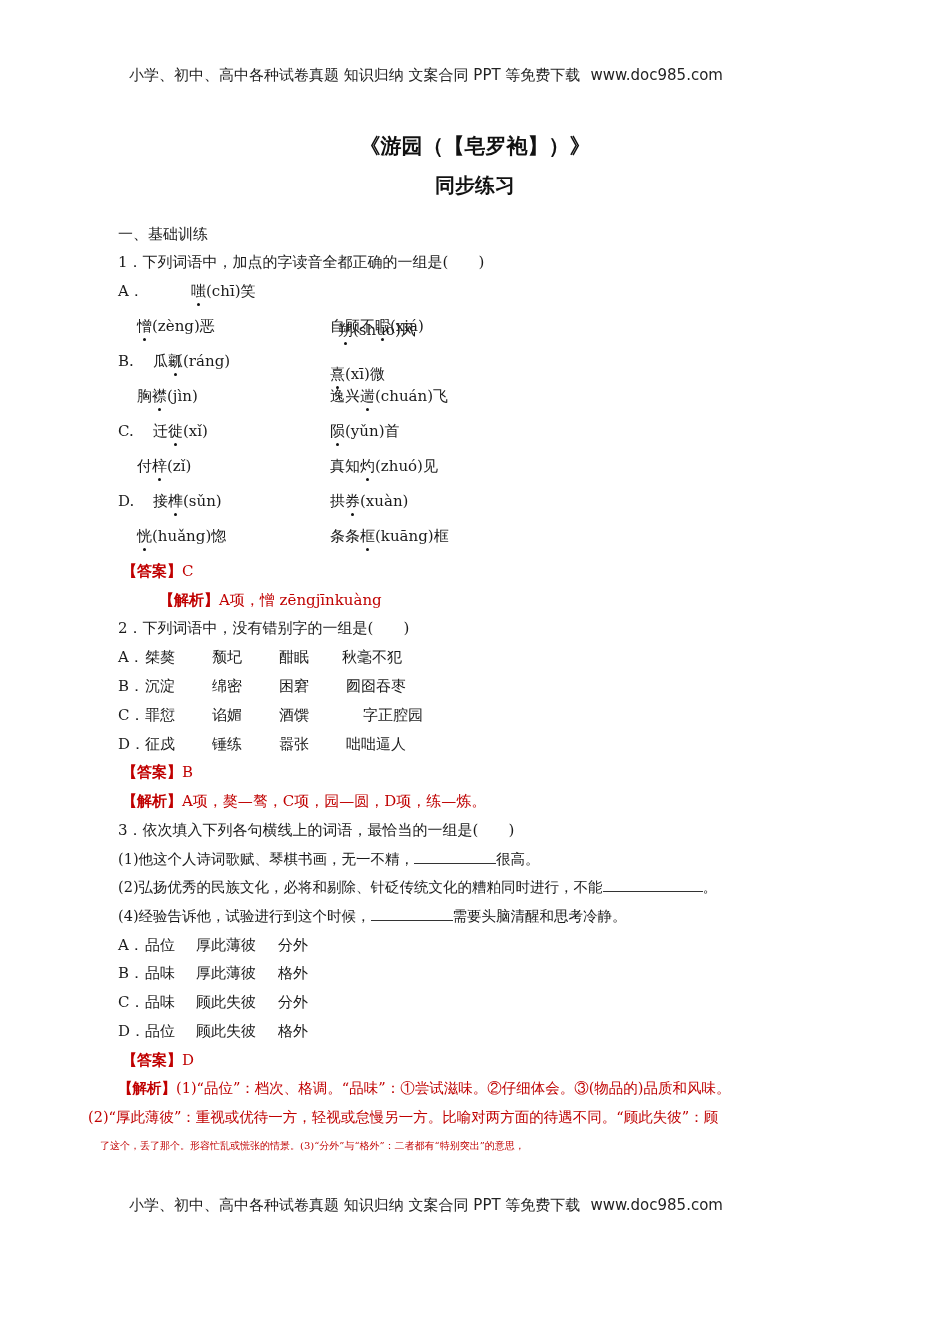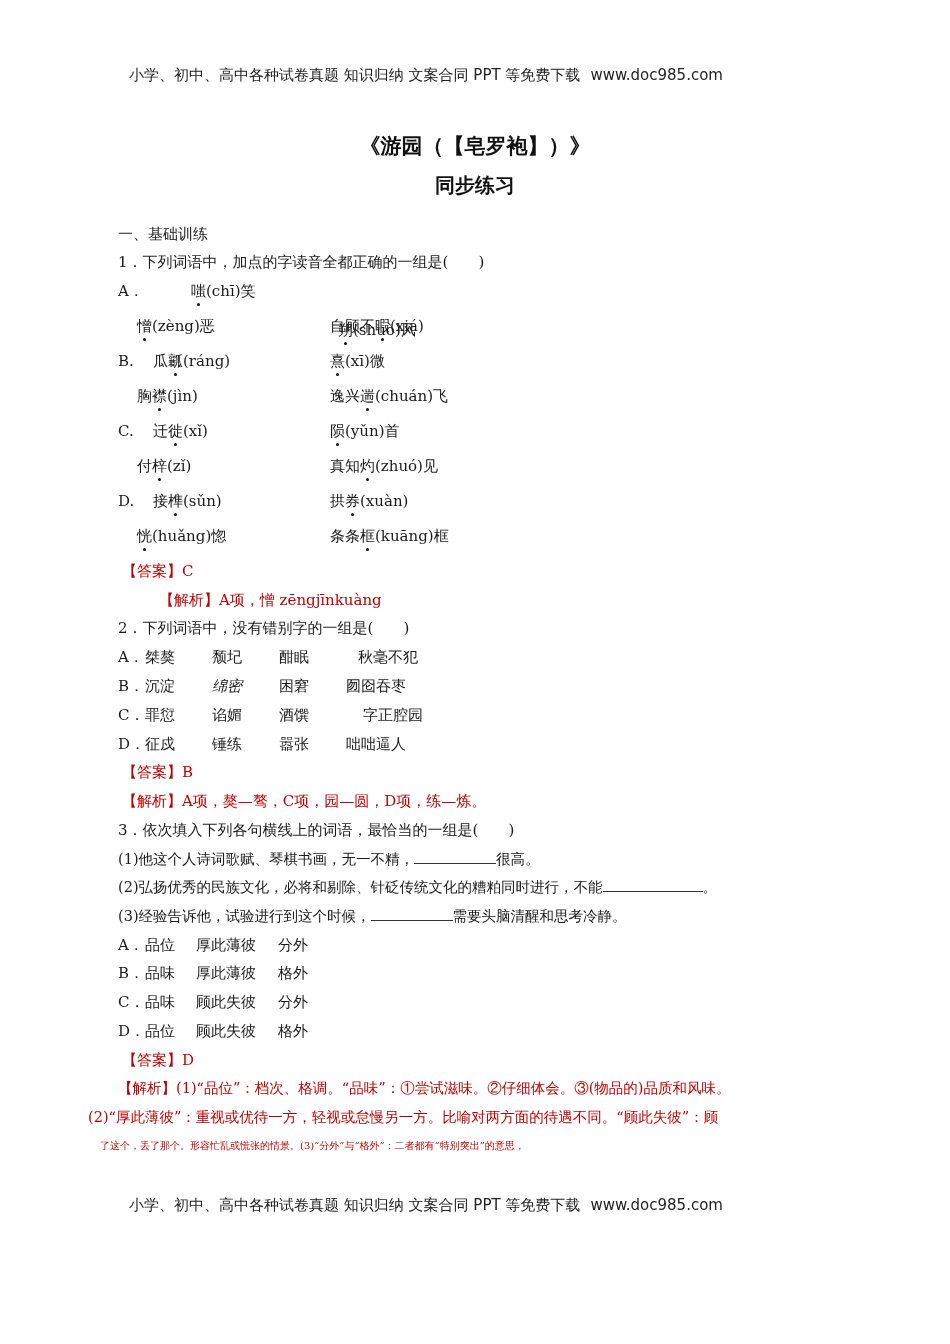--- a/index.html
+++ b/index.html
@@ -9,21 +9,21 @@
       font-family: "DejaVu Sans", "Liberation Sans", sans-serif; font-size: 15px; color: #222; margin-left: 44px; }
     .banner .url { margin-left: 10px; }
     .title { position: absolute; left: 0; width: 950px; text-align: center;
       font-family: "DejaVu Sans", "Liberation Sans", sans-serif; font-weight: bold; font-size: 21px; color: #111; }
     .line { position: absolute; font-size: 15px; white-space: nowrap; line-height: 20px; }
     .red { color: #c00000; }
     .dot { position: relative; display: inline-block; }
     .dot::after { content: ""; position: absolute; left: 50%; bottom: -5px; width: 3px; height: 3px;
       margin-left: -1.5px; background: #111; border-radius: 50%; }
     .blank { display: inline-block; border-bottom: 1px solid #333; height: 14px; vertical-align: baseline; }
-    .bk { font-weight: normal; }
+    .bk { font-weight: bold; }
   </style>
 </head>
 <body>
 
 <div class="banner" style="top:66px;">
   <span>小学、初中、高中各种试卷真题 知识归纳 文案合同 PPT 等免费下载</span><span class="url">www.doc985.com</span>
 </div>
 
 <div class="title" style="top:132px;">《游园（【皂罗袍】）》</div>
 <div class="title" style="top:172px; font-size:20px;">同步练习</div>
@@ -33,52 +33,52 @@
 <div class="line" style="left:118px; top:252px;">1．下列词语中，加点的字读音全都正确的一组是(　　)</div>
 
 <div class="line" style="left:118px; top:281px;">A．</div>
 <div class="line" style="left:145px; top:281px;padding-left:46px;"><span></span><span class="dot">嗤</span><span>(chī)笑</span></div>
 <div class="line" style="left:338px; top:281px;margin-top:39px;"><span></span><span class="dot">朔</span><span>(shuò)风</span></div>
 <div class="line" style="left:137px; top:316px;"><span></span><span class="dot">憎</span><span>(zèng)恶</span></div>
 <div class="line" style="left:330px; top:316px;"><span>自顾不</span><span class="dot">暇</span><span>(xiá)</span></div>
 
 <div class="line" style="left:118px; top:351px;">B.</div>
 <div class="line" style="left:153px; top:351px;"><span>瓜</span><span class="dot">瓤</span><span>(ráng)</span></div>
-<div class="line" style="left:330px; top:351px;"><span></span><span class="dot">熹</span><span>(xī)微</span></div>
+<div class="line" style="left:330px; top:364px;"><span></span><span class="dot">熹</span><span>(xī)微</span></div>
 <div class="line" style="left:137px; top:386px;"><span>胸</span><span class="dot">襟</span><span>(jìn)</span></div>
 <div class="line" style="left:330px; top:386px;"><span>逸兴</span><span class="dot">遄</span><span>(chuán)飞</span></div>
 
 <div class="line" style="left:118px; top:421px;">C.</div>
 <div class="line" style="left:153px; top:421px;"><span>迁</span><span class="dot">徙</span><span>(xǐ)</span></div>
 <div class="line" style="left:330px; top:421px;"><span></span><span class="dot">陨</span><span>(yǔn)首</span></div>
 <div class="line" style="left:137px; top:456px;"><span>付</span><span class="dot">梓</span><span>(zǐ)</span></div>
 <div class="line" style="left:330px; top:456px;"><span>真知</span><span class="dot">灼</span><span>(zhuó)见</span></div>
 
 <div class="line" style="left:118px; top:491px;">D.</div>
 <div class="line" style="left:153px; top:491px;"><span>接</span><span class="dot">榫</span><span>(sǔn)</span></div>
 <div class="line" style="left:330px; top:491px;"><span>拱</span><span class="dot">券</span><span>(xuàn)</span></div>
 <div class="line" style="left:137px; top:526px;"><span></span><span class="dot">恍</span><span>(huǎng)惚</span></div>
 <div class="line" style="left:330px; top:526px;"><span>条条</span><span class="dot">框</span><span>(kuāng)框</span></div>
 
 <div class="line red" style="left:122px; top:561px;"><span class="bk">【答案】</span><span>C</span></div>
 <div class="line red" style="left:122px; top:590px;margin-left:37px;"><span class="bk">【解析】</span><span>A项，憎 zēngjīnkuàng</span></div>
 
 <div class="line" style="left:118px; top:618px;">2．下列词语中，没有错别字的一组是(　　)</div>
-<div class="line" style="left:118px; top:647px;"><span>A．</span><span style="position:absolute;left:27px;">桀獒</span><span style="position:absolute;left:94px;">颓圮</span><span style="position:absolute;left:161px;">酣眠</span><span style="position:absolute;left:240px;text-align:center;">秋毫不犯</span></div>
-<div class="line" style="left:118px; top:676px;"><span>B．</span><span style="position:absolute;left:27px;">沉淀</span><span style="position:absolute;left:94px;font-style:italic;">绵密</span><span style="position:absolute;left:161px;">困窘</span><span style="position:absolute;left:228px;">囫囵吞枣</span></div>
+<div class="line" style="left:118px; top:647px;"><span>A．</span><span style="position:absolute;left:27px;">桀獒</span><span style="position:absolute;left:94px;">颓圮</span><span style="position:absolute;left:161px;">酣眠</span><span style="position:absolute;left:224px;text-align:center;">秋毫不犯</span></div>
+<div class="line" style="left:118px; top:676px;"><span>B．</span><span style="position:absolute;left:27px;">沉淀</span><span style="position:absolute;left:94px;">绵密</span><span style="position:absolute;left:161px;">困窘</span><span style="position:absolute;left:228px;">囫囵吞枣</span></div>
 <div class="line" style="left:118px; top:705px;"><span>C．</span><span style="position:absolute;left:27px;">罪愆</span><span style="position:absolute;left:94px;">谄媚</span><span style="position:absolute;left:161px;">酒馔</span><span style="position:absolute;left:228px;margin-left:17px;">字正腔园</span></div>
 <div class="line" style="left:118px; top:734px;"><span>D．</span><span style="position:absolute;left:27px;">征戍</span><span style="position:absolute;left:94px;">锤练</span><span style="position:absolute;left:161px;">嚣张</span><span style="position:absolute;left:228px;">咄咄逼人</span></div>
 
 <div class="line red" style="left:122px; top:762px;"><span class="bk">【答案】</span><span>B</span></div>
 <div class="line red" style="left:122px; top:791px;"><span class="bk">【解析】</span><span>A项，獒—骜，C项，园—圆，D项，练—炼。</span></div>
 
 <div class="line" style="left:118px; top:820px;text-align:right;">3．依次填入下列各句横线上的词语，最恰当的一组是(　　)</div>
 <div class="line" style="left:118px; top:849px; font-size:14.5px;"><span>(1)他这个人诗词歌赋、琴棋书画，无一不精，</span><span class="blank" style="width:82px;"></span><span>很高。</span></div>
 <div class="line" style="left:118px; top:877px; font-size:14.5px;"><span>(2)弘扬优秀的民族文化，必将和剔除、针砭传统文化的糟粕同时进行，不能</span><span class="blank" style="width:100px;"></span><span>。</span></div>
-<div class="line" style="left:118px; top:906px; font-size:14.5px;"><span>(3)经验告诉他，试验进行到这个时候，</span><span class="blank" style="width:82px;"></span><span>需要头脑清醒和思考冷静。</span></div>
+<div class="line" style="left:118px; top:906px; font-size:14.5px;"><span>(4)经验告诉他，试验进行到这个时候，</span><span class="blank" style="width:82px;"></span><span>需要头脑清醒和思考冷静。</span></div>
 
 <div class="line" style="left:118px; top:935px;"><span>A．</span><span style="position:absolute;left:27px;">品位</span><span style="position:absolute;left:78px;">厚此薄彼</span><span style="position:absolute;left:160px;">分外</span></div>
 <div class="line" style="left:118px; top:963px;"><span>B．</span><span style="position:absolute;left:27px;">品味</span><span style="position:absolute;left:78px;">厚此薄彼</span><span style="position:absolute;left:160px;">格外</span></div>
 <div class="line" style="left:118px; top:992px;"><span>C．</span><span style="position:absolute;left:27px;">品味</span><span style="position:absolute;left:78px;">顾此失彼</span><span style="position:absolute;left:160px;">分外</span></div>
 <div class="line" style="left:118px; top:1021px;"><span>D．</span><span style="position:absolute;left:27px;">品位</span><span style="position:absolute;left:78px;">顾此失彼</span><span style="position:absolute;left:160px;">格外</span></div>
 
 <div class="line red" style="left:122px; top:1050px;"><span class="bk">【答案】</span><span>D</span></div>
 <div class="line red" style="left:118px; top:1078px; font-size:14.5px;"><span class="bk">【解析】</span><span>(1)“品位”：档次、格调。“品味”：①尝试滋味。②仔细体会。③(物品的)品质和风味。</span></div>
 <div class="line red" style="left:88px; top:1107px; font-size:14.5px;">(2)“厚此薄彼”：重视或优待一方，轻视或怠慢另一方。比喻对两方面的待遇不同。“顾此失彼”：顾</div>
 <div class="line red" style="left:100px; top:1136px; font-size:10px;">了这个，丢了那个。形容忙乱或慌张的情景。(3)“分外”与“格外”：二者都有“特别突出”的意思，</div>

